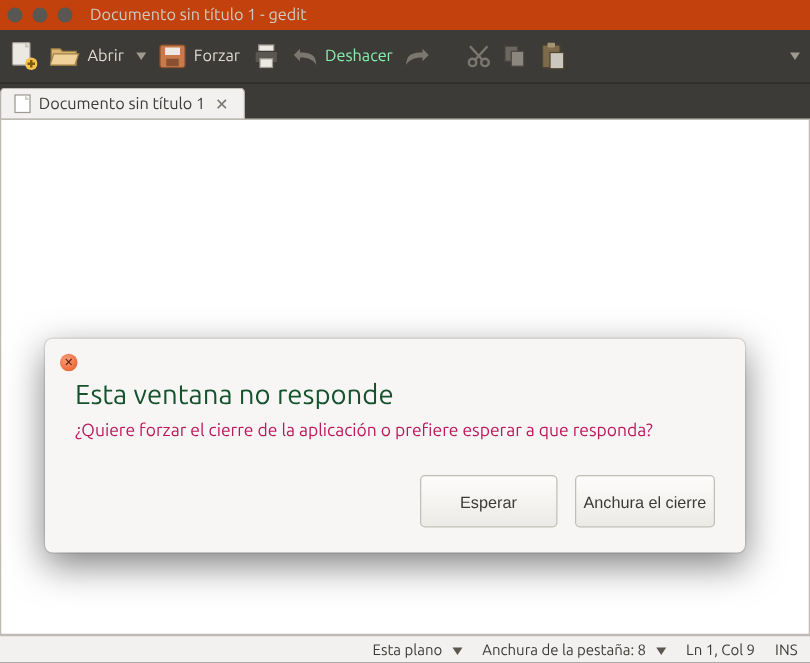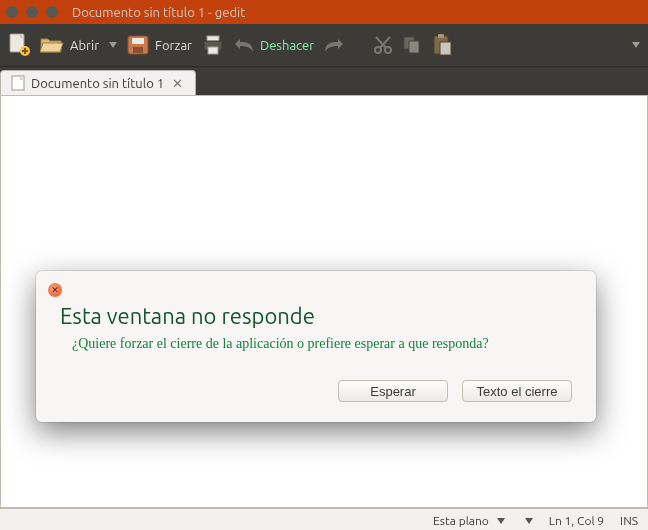--- a/index.html
+++ b/index.html
@@ -132,33 +132,32 @@
     display:flex;align-items:center;justify-content:center;
     font-size:9px; color:#5a2310;
   }
   .modal h1 {
     margin: 10px 0 8px 0;
     font-size:22px;
     font-weight:400;
     color:#14532d;
   }
   .modal p {
-    margin:0 0 28px 12px;
+    margin:0 0 28px 0;
     font-size:14px;
-    color:#15803d;
-    font-family:Liberation Serif, serif;
+    color:#be185d;
   }
   .modal .btnrow {
     display:flex;
     justify-content:flex-end;
     gap:14px;
   }
   .modal button {
     min-width:110px;
-    height:22px;
+    height:42px;
     border:1px solid #c1beb6;
     border-radius:4px;
     background:linear-gradient(#fefdfb,#ebeae7);
     font-size:13px;
     color:#3c3b37;
     cursor:pointer;
   }
 
   
   .clickable { cursor:pointer; }
@@ -287,30 +286,31 @@
 <div class="editor">
 
   <div class="modal">
     <span class="close-dot clickable">
       <span>✕</span>
     </span>
     <h1>Esta ventana no responde</h1>
     <p>¿Quiere forzar el cierre de la aplicación o prefiere esperar a que responda?</p>
     <div class="btnrow">
       <button>Esperar</button>
-      <button>Texto el cierre</button>
+      <button>Anchura el cierre</button>
     </div>
   </div>
 
 </div>
 
 <div class="statusbar">
   <span class="flex"></span>
   <span class="sb-item clickable">
     <span>Esta plano</span>
     <span class="tri-down"></span>
   </span>
   <span class="sb-item clickable">
+    <span>Anchura de la pestaña: 8</span>
     <span class="tri-down"></span>
   </span>
   <span class="sb-item">Ln 1, Col 9</span>
   <span class="sb-item">INS</span>
 </div>
 
 </body></html>

